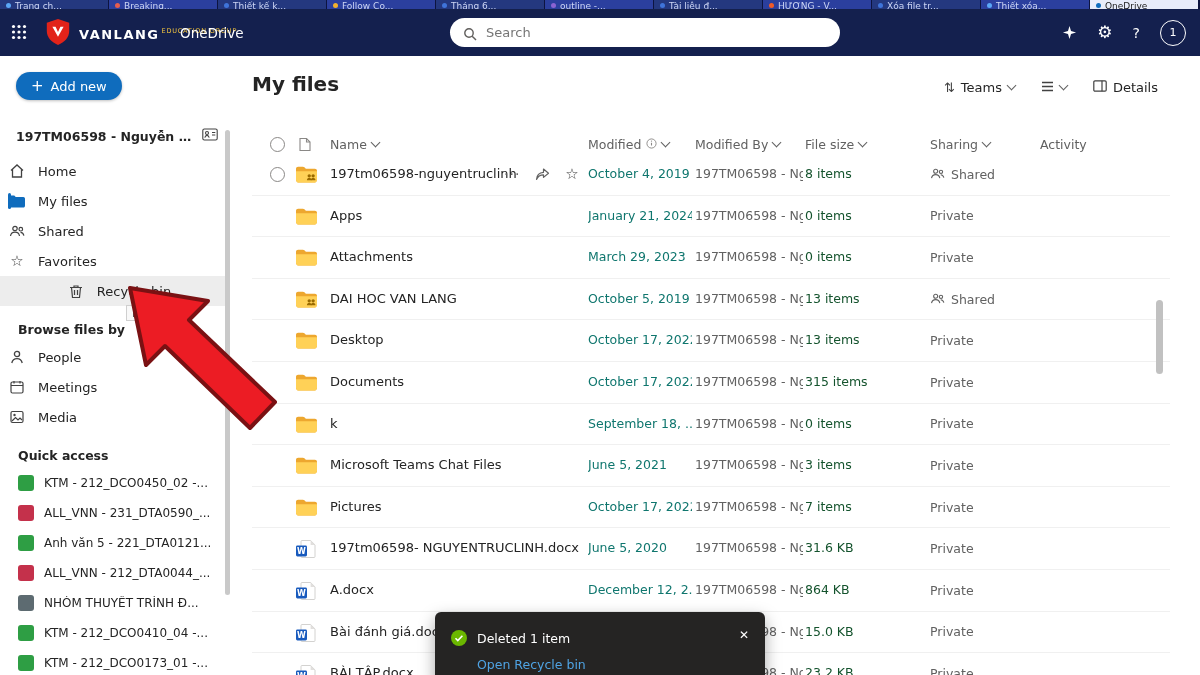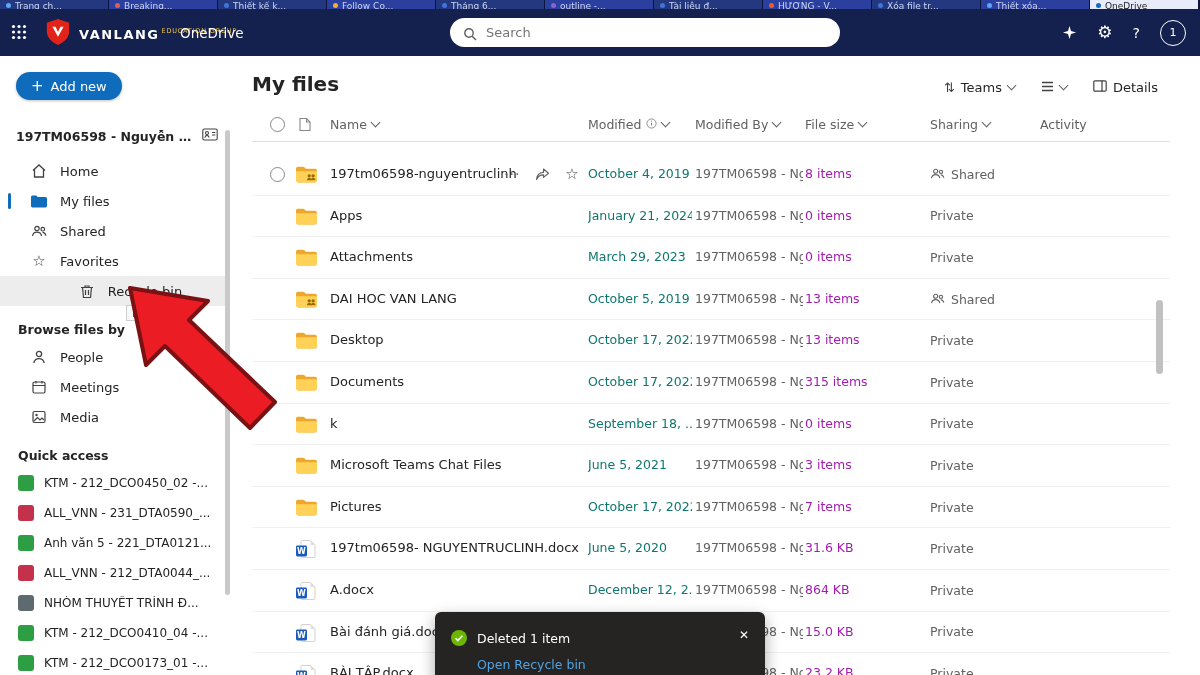--- a/index.html
+++ b/index.html
@@ -35,21 +35,21 @@
   
   .sidebar{position:absolute;left:0;top:56px;width:230px;height:619px;background:#fff;}
   .add-new{position:absolute;left:16px;top:16px;height:28px;padding:0 15px;background:#0f6cbd;border:none;
            border-radius:15px;color:#fff;font-size:13px;display:inline-flex;align-items:center;gap:7px;
            cursor:pointer;font-family:inherit;box-shadow:0 1px 3px rgba(0,0,0,.25);}
   .add-plus{font-size:15px;line-height:1;}
   .profile{position:absolute;left:16px;top:72px;width:202px;display:flex;align-items:center;gap:8px;
            font-size:12.5px;font-weight:bold;color:#242424;white-space:nowrap;}
   .profile .pname{overflow:hidden;text-overflow:ellipsis;}
   .snav{position:absolute;left:0;top:100px;width:230px;}
-  .snav-item{height:30px;display:flex;align-items:center;gap:12px;padding-left:30px;font-size:13px;
+  .snav-item{height:30px;display:flex;align-items:center;gap:12px;padding-left:8px;font-size:13px;
              color:#242424;position:relative;cursor:pointer;}
   .snav-item .ic{width:18px;display:flex;justify-content:center;flex:none;}
   .snav-item.selected::before{content:"";position:absolute;left:8px;top:7px;width:3px;height:16px;
              background:#0f6cbd;border-radius:2px;}
   .snav-item.hovered{background:#ededed;justify-content:center;}
   .star-glyph{font-size:15px;color:#424242;line-height:1;}
   .section-label{position:absolute;left:18px;font-size:12.5px;font-weight:bold;color:#242424;}
   .browse-list{position:absolute;left:0;top:286px;width:230px;}
   .quick-list{position:absolute;left:0;top:412px;width:230px;}
   .quick-item{height:30px;display:flex;align-items:center;gap:10px;padding-left:18px;font-size:12px;
@@ -60,40 +60,40 @@
 
   
   .content{position:absolute;left:252px;top:56px;width:948px;height:619px;background:#fff;}
   .page-title{position:absolute;left:0;top:16px;font-size:20px;font-weight:600;color:#242424;}
   .toolbar{position:absolute;right:42px;top:24px;display:flex;gap:26px;align-items:center;font-size:13px;color:#242424;}
   .tool{display:flex;align-items:center;gap:6px;cursor:pointer;}
   .sort-glyph{font-size:13px;color:#424242;}
   .chev{width:6px;height:6px;border-right:1.4px solid #616161;border-bottom:1.4px solid #616161;
         transform:rotate(45deg);display:inline-block;margin-top:-4px;}
 
-  .thead{position:absolute;left:0;top:52px;width:918px;height:33px;border-bottom:1px solid #e1e1e1;
+  .thead{position:absolute;left:0;top:72px;width:918px;height:33px;border-bottom:1px solid #e1e1e1;
          font-size:12.5px;color:#616161;}
   .thead .hcell{position:absolute;top:0;height:33px;display:flex;align-items:center;gap:5px;cursor:pointer;}
   .cb{width:15px;height:15px;border:1px solid #8a8886;border-radius:50%;background:#fff;box-sizing:border-box;cursor:pointer;}
   .thead .cb{position:absolute;left:18px;top:9px;}
   .h-doc{position:absolute;left:47px;top:9px;}
 
   .files{position:absolute;left:0;top:98px;width:918px;}
   .row{position:relative;height:40.6px;border-bottom:1px solid #f0f0f0;background:#fff;cursor:pointer;}
   .row .cb{position:absolute;left:18px;top:13px;}
   .row .ficon{position:absolute;left:44px;top:12px;}
   .row .name{position:absolute;left:78px;top:0;line-height:40.6px;font-size:13px;color:#242424;white-space:nowrap;}
   .acts{position:absolute;left:252px;top:0;height:40.6px;display:flex;align-items:center;gap:15px;color:#616161;}
   .acts .act{cursor:pointer;display:flex;align-items:center;}
   .dots-glyph{font-size:14px;letter-spacing:1px;}
   .row .modified{position:absolute;left:336px;width:104px;line-height:40.6px;font-size:12.5px;color:#0f766e;
                  white-space:nowrap;overflow:hidden;}
   .row .modby{position:absolute;left:443px;width:108px;line-height:40.6px;font-size:12.5px;color:#616161;
               white-space:nowrap;overflow:hidden;}
-  .row .fsize{position:absolute;left:553px;line-height:40.6px;font-size:12.5px;color:#a21caf;white-space:nowrap;}
+  .row .fsize{position:absolute;left:553px;line-height:40.6px;font-size:12.5px;color:#14532d;white-space:nowrap;}
   .row .sharing{position:absolute;left:678px;top:0;height:40.6px;display:flex;align-items:center;gap:6px;
                 font-size:12.5px;color:#616161;}
 
   .main-scrollbar{position:absolute;left:1156px;top:300px;width:7px;height:74px;background:#c1c1c1;border-radius:4px;z-index:5;cursor:pointer;}
 
   
   .tooltip{position:absolute;left:126px;top:305px;background:#f8f8f8;border:1px solid #cfcfcf;
            padding:1px 5px;font-size:10.5px;color:#555;z-index:35;white-space:nowrap;}
 
   

